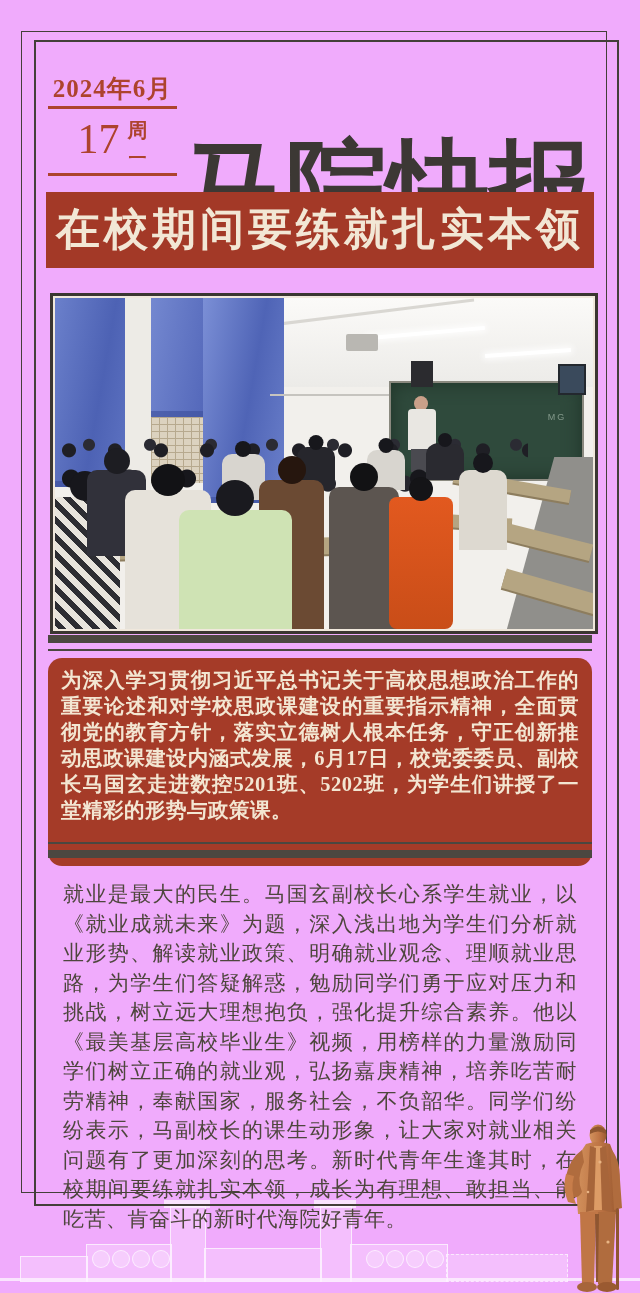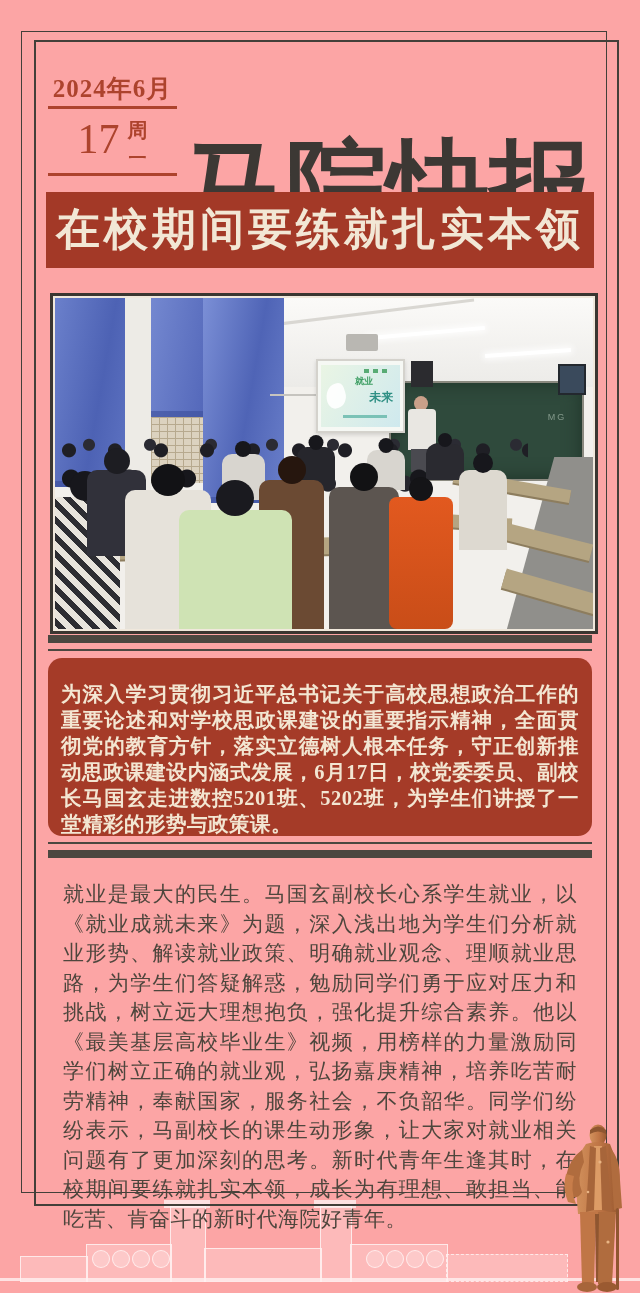--- a/index.html
+++ b/index.html
@@ -1,18 +1,18 @@
 <!DOCTYPE html>
 <html><head>
 <meta charset="utf-8">
 <style>
   html,body{margin:0;padding:0;background:#d9cfc2;}
   .canvas{
     position:relative;width:640px;height:1293px;margin:0 auto;
-    background:#fca5a5;overflow:hidden;
+    background:#f0abfc;overflow:hidden;
     font-family:"Liberation Sans","DejaVu Sans",sans-serif;
   }
   
   .frame{position:absolute;border:2px solid #433f39;z-index:1;}
   .frame-a{left:21px;top:31px;width:584px;height:1160px;border-width:1.5px;}
   .frame-b{left:34px;top:40px;width:581px;height:1162px;border-width:2.5px;}
 
   
   .dateblock{position:absolute;left:48px;top:74px;width:129px;z-index:3;color:#ad432d;text-align:center;
     font-family:"Liberation Serif","DejaVu Serif",serif;}
@@ -123,22 +123,22 @@
   .f-m4::before{width:14px;height:14px;top:-11px;}
 
   
   .sep-bar{position:absolute;left:48px;width:544px;height:8px;background:#4b4740;z-index:3;}
   .sep-line{position:absolute;left:48px;width:544px;height:0;border-top:2px solid #4b4740;z-index:3;}
   .bar1{top:635px;} .line1{top:649px;}
   .line2{top:842px;} .bar2{top:850px;}
 
   
   .redbox{
-    position:absolute;left:48px;top:658px;width:544px;height:178px;z-index:3;
-    background:#a53b28;border-radius:14px;box-sizing:border-box;padding:23px 13px;
+    position:absolute;left:48px;top:658px;width:544px;height:208px;z-index:3;
+    background:#a53b28;border-radius:14px;box-sizing:border-box;padding:9px 13px;
   }
   .redbox p{
     margin:0;color:#f3e6d2;font-size:20.5px;line-height:26px;text-align:justify;
     font-family:"Liberation Serif","DejaVu Serif",serif;font-weight:700;letter-spacing:.5px;
   }
 
   
   .article{
     position:absolute;left:48px;top:864px;width:544px;z-index:3;
   }
@@ -229,29 +229,20 @@
         </div>
       <div class="ph window"></div>
       <div class="ph blindC">
           <div class="blind-edge"></div>
         </div>
       <div class="ph rail"></div>
       <div class="ph chalkboard">
         <span class="chalk-text">MG</span>
       </div>
       <div class="ph projector"></div>
-      <div class="ph screen">
-        <div class="slide">
-          <div class="dove"></div>
-          <div class="slide-dots"></div>
-          <span class="slide-kw">就业</span>
-          <span class="slide-kw2">未来</span>
-          <div class="slide-sub"></div>
-        </div>
-      </div>
       <div class="ph speaker"></div>
       <div class="ph monitor"></div>
       <div class="ph t-head"></div>
       <div class="ph t-body"></div>
       <div class="ph t-legs"></div>
       <div class="ph aisle"></div>
       <div class="ph desk d3"></div>
       <div class="ph band1"></div>
       <div class="ph band2"></div>
       <div class="ph desk d2"></div>

